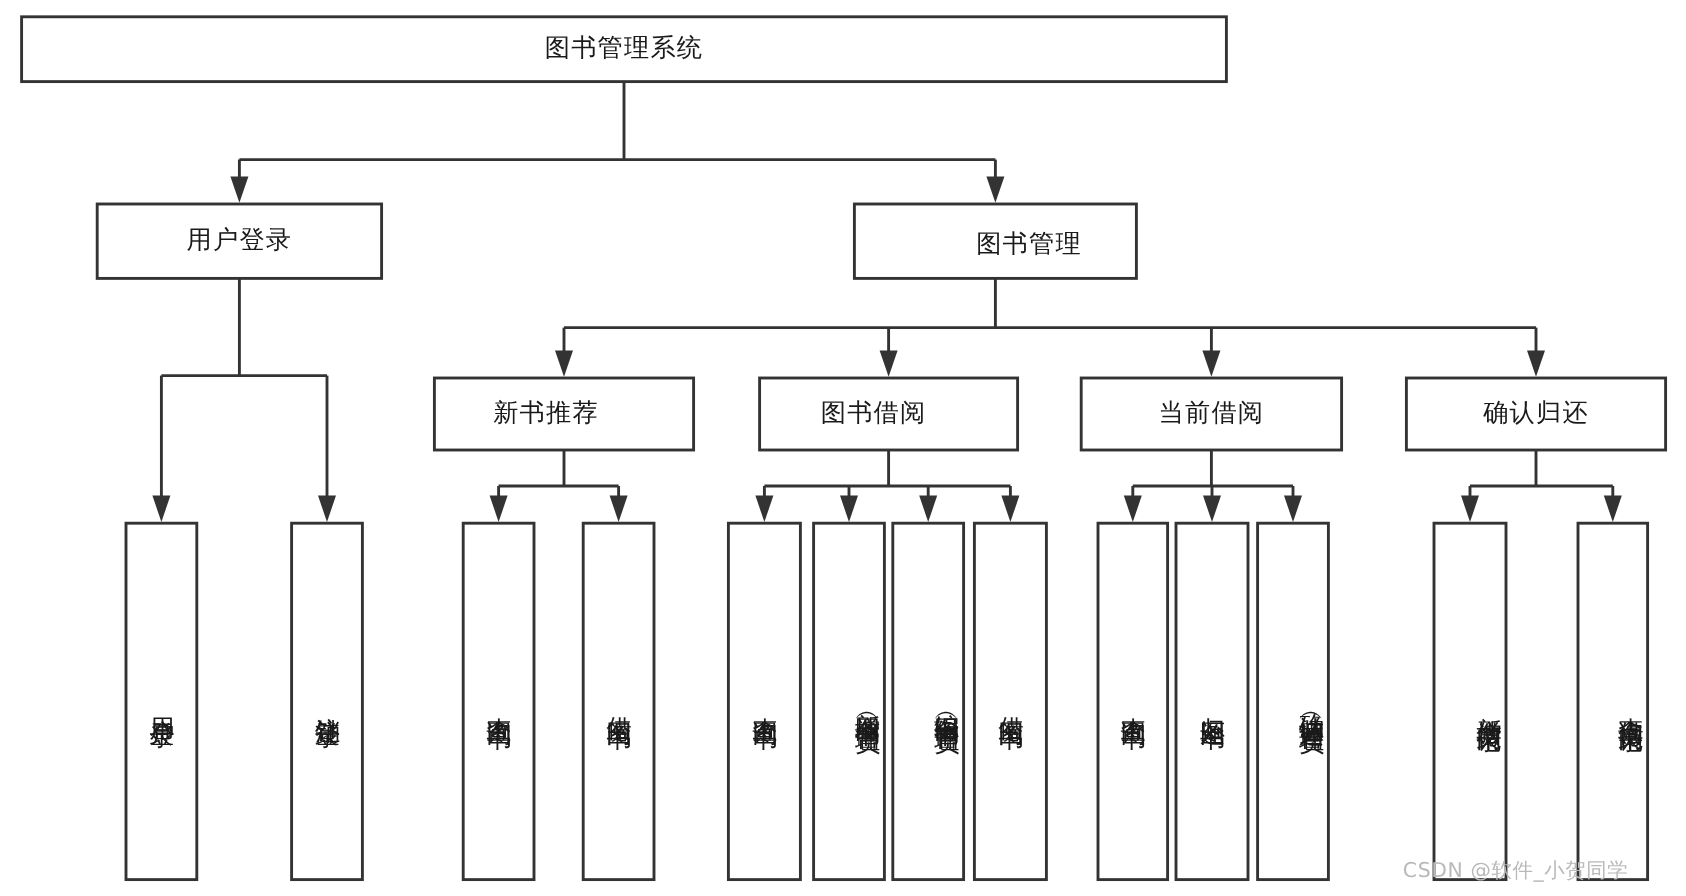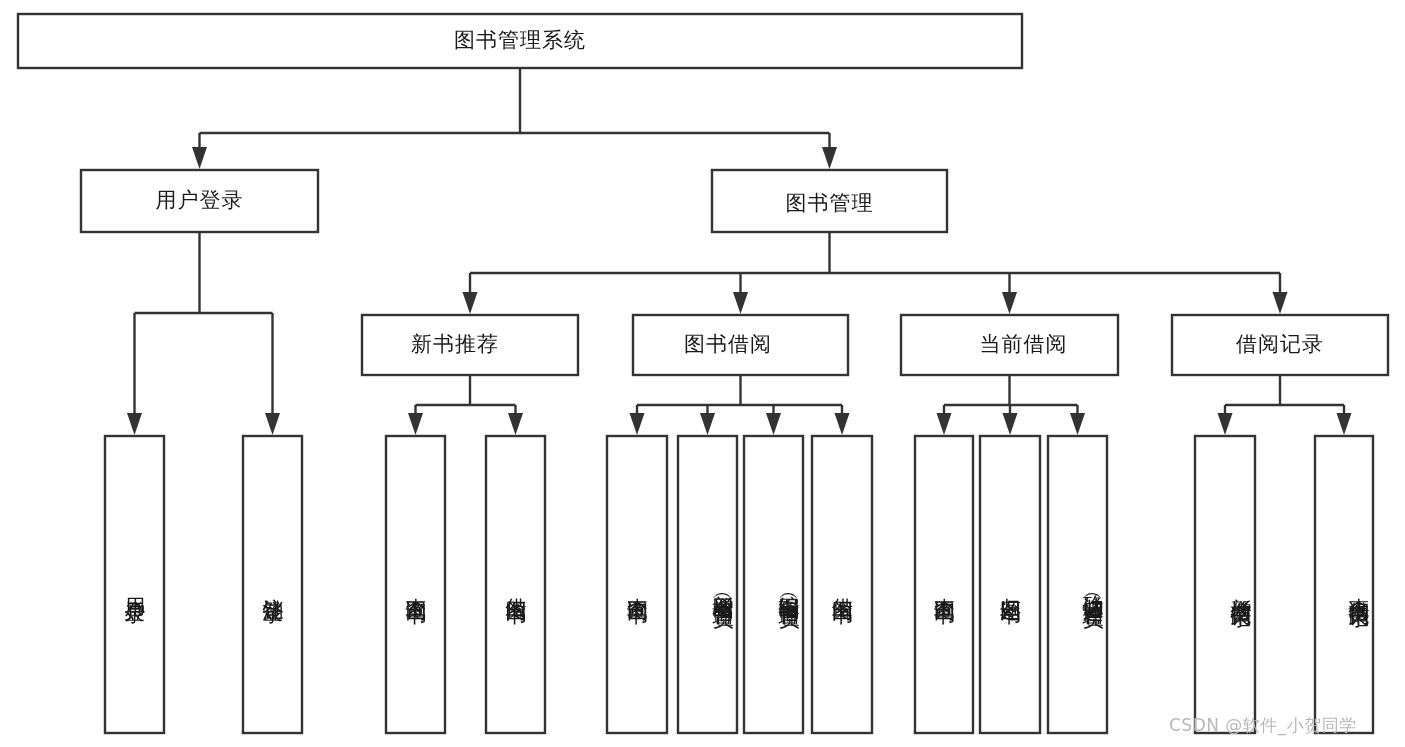--- a/index.html
+++ b/index.html
@@ -160,25 +160,25 @@
         <rect x="980" y="436" width="60" height="297" class="node-box"></rect>
         <rect x="1048" y="436" width="59" height="297" class="node-box"></rect>
         <rect x="1195" y="436" width="60" height="297" class="node-box"></rect>
         <rect x="1315" y="436" width="58" height="297" class="node-box"></rect>
       </g>
   </svg>
 
   <div id="label-layer">
       <div class="node-label-h" style="left: 18px; top: 14px; width: 1004px; height: 54px;">图书管理系统</div>
       <div class="node-label-h" style="left: 81px; top: 170px; width: 237px; height: 62px;">用户登录</div>
-      <div class="node-label-h" style="left: 712px; top: 170px; width: 235px; height: 68px;">图书管理</div>
+      <div class="node-label-h" style="left: 712px; top: 170px; width: 235px; height: 68px; padding-left: 28px;">图书管理</div>
       <div class="node-label-h" style="left: 362px; top: 315px; width: 186px; height: 60px;">新书推荐</div>
       <div class="node-label-h" style="left: 633px; top: 315px; width: 190px; height: 60px;">图书借阅</div>
-      <div class="node-label-h" style="left: 901px; top: 315px; width: 217px; height: 60px; margin-left: 14px;">当前借阅</div>
-      <div class="node-label-h" style="left: 1172px; top: 315px; width: 216px; height: 60px;">借阅记录</div>
+      <div class="node-label-h" style="left: 901px; top: 315px; width: 217px; height: 60px;">当前借阅</div>
+      <div class="node-label-h" style="left: 1172px; top: 315px; width: 216px; height: 60px;">确认归还</div>
       <div class="node-label-v" style="left: 105px; top: 436px; width: 59px; height: 297px; align-items: center;">用户登录</div>
       <div class="node-label-v" style="left: 243px; top: 436px; width: 59px; height: 297px; align-items: center;">注销登录</div>
       <div class="node-label-v" style="left: 386px; top: 436px; width: 59px; height: 297px; align-items: center;">查询图书</div>
       <div class="node-label-v" style="left: 486px; top: 436px; width: 59px; height: 297px; align-items: center;">借阅图书</div>
       <div class="node-label-v" style="left: 607px; top: 436px; width: 60px; height: 297px; align-items: center;">查询图书</div>
       <div class="node-label-v" style="left: 678px; top: 448px; width: 59px; height: 277px;">新增图书（管理员）</div>
       <div class="node-label-v" style="left: 744px; top: 448px; width: 59px; height: 277px;">编辑图书（管理员）</div>
       <div class="node-label-v" style="left: 812px; top: 436px; width: 60px; height: 297px; align-items: center;">借阅图书</div>
       <div class="node-label-v" style="left: 915px; top: 436px; width: 58px; height: 297px; align-items: center;">查询图书</div>
       <div class="node-label-v" style="left: 980px; top: 436px; width: 60px; height: 297px; align-items: center;">归还图书</div>

